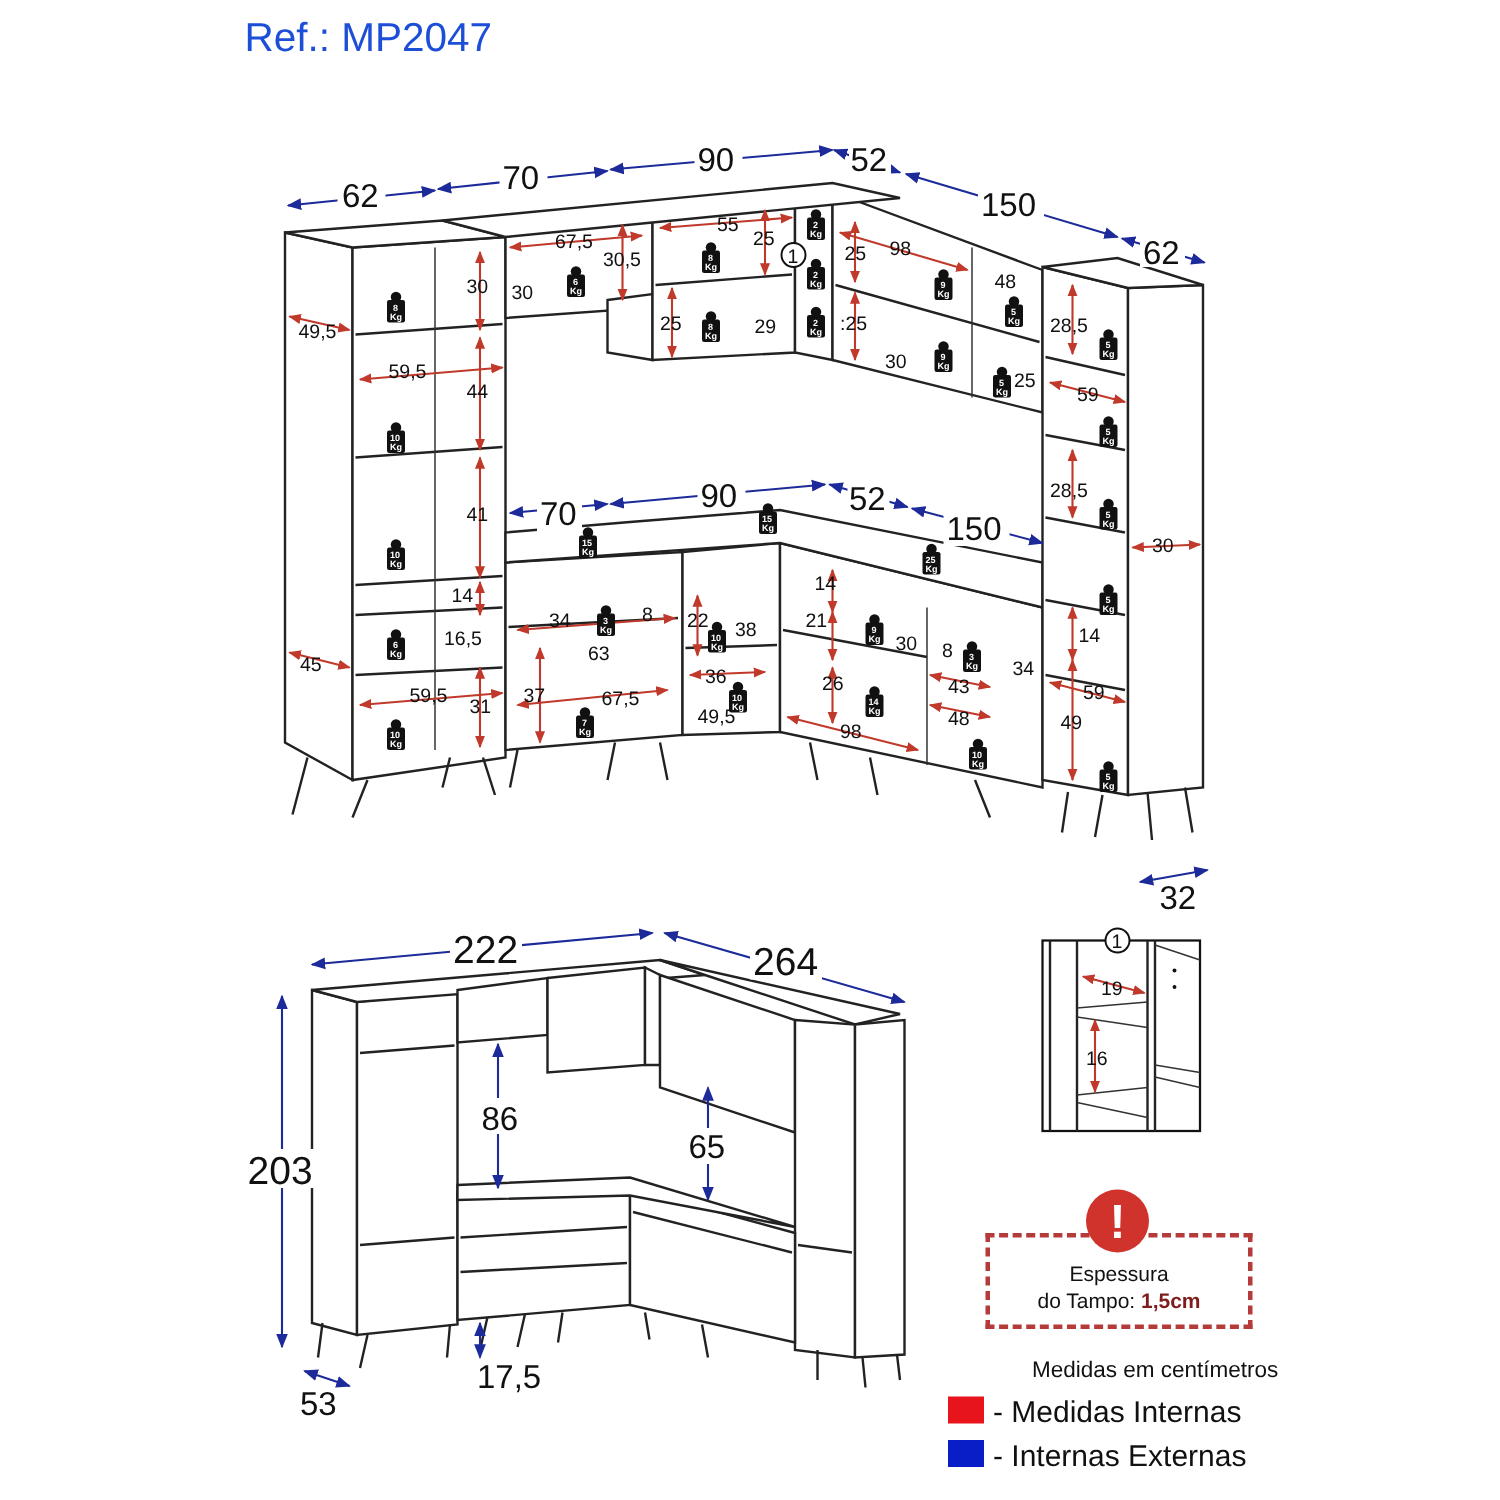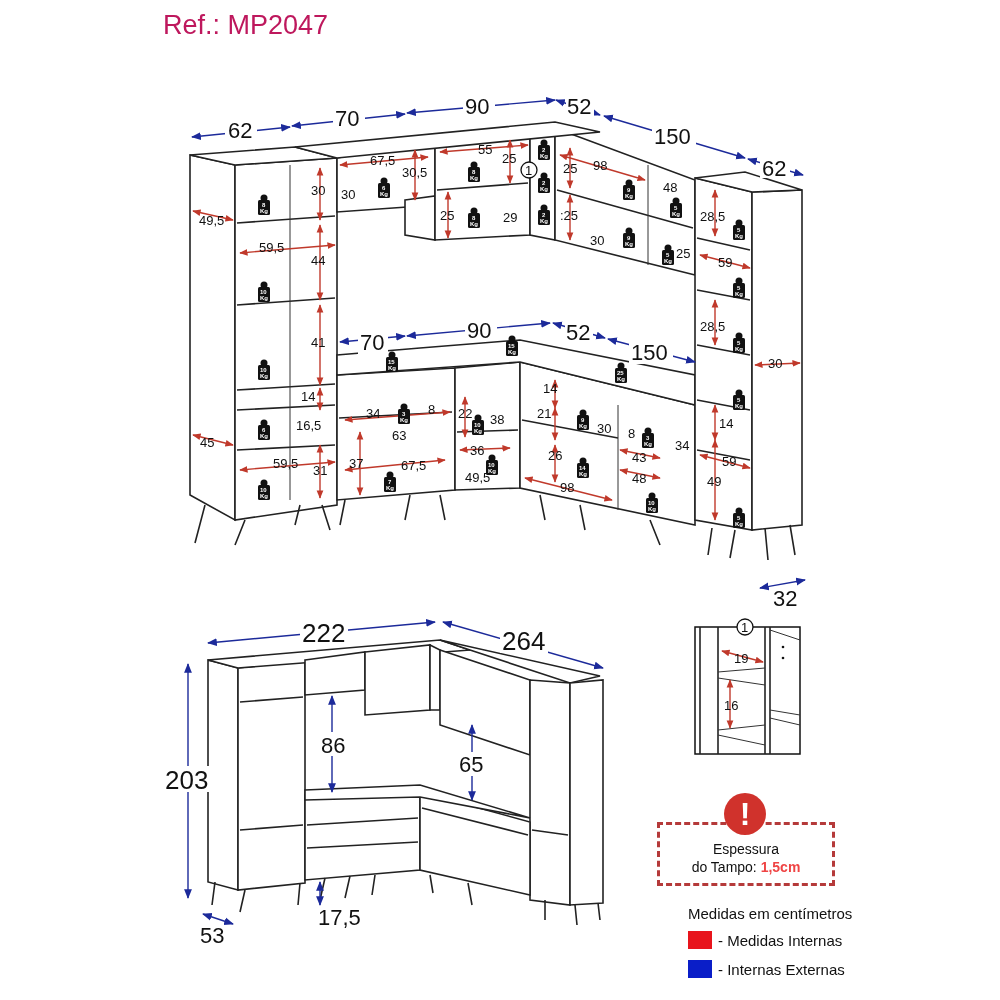--- a/index.html
+++ b/index.html
@@ -1,34 +1,34 @@
 <!DOCTYPE html>
 <html><head>
 <meta charset="utf-8">
 <style>
   html,body{margin:0;padding:0;background:#fff;}
   body{width:1000px;height:1000px;position:relative;overflow:hidden;font-family:"Liberation Sans",sans-serif;color:#111;}
-  .title{position:absolute;left:163px;top:10px;font-size:27px;color:#be185d;}
+  .title{position:absolute;left:163px;top:10px;font-size:27px;color:#1d4ed8;}
   svg{position:absolute;left:0;top:0;}
   .ext{fill:#111;font-family:"Liberation Sans",sans-serif;font-size:22px;}
   .big{font-size:26px;}
   .int{fill:#111;font-family:"Liberation Sans",sans-serif;font-size:13px;}
   .wt{fill:#fff;font-family:"Liberation Sans",sans-serif;font-size:6px;font-weight:bold;}
   .line{stroke:#222;stroke-width:1.6;fill:none;}
   .thin{stroke:#333;stroke-width:1;fill:none;}
   .panel{fill:#fff;stroke:#222;stroke-width:1.6;}
   .blue{stroke:#1c2a9a;stroke-width:1.4;fill:none;}
   .red{stroke:#c0392b;stroke-width:1.4;fill:none;}
   .warn{position:absolute;left:657px;top:822px;width:178px;height:64px;border:3px dashed #b53a3a;box-sizing:border-box;text-align:center;}
   .warn-icon{position:absolute;left:724px;top:793px;width:42px;height:42px;border-radius:50%;background:#d0322c;color:#fff;font-weight:bold;font-size:32px;line-height:42px;text-align:center;}
   .warn-l1{position:absolute;left:0;right:0;top:16px;font-size:14px;}
   .warn-l2{position:absolute;left:0;right:0;top:34px;font-size:14px;}
-  .warn-val{color:#ef4444;font-weight:bold;}
+  .warn-val{color:#7f1d1d;font-weight:bold;}
   .units{position:absolute;left:688px;top:905px;font-size:15px;}
-  .legend-row{position:absolute;left:688px;font-size:15px;display:flex;align-items:flex-end;}
+  .legend-row{position:absolute;left:632px;font-size:20px;display:flex;align-items:flex-start;}
   .sw{width:24px;height:18px;margin-right:6px;}
 </style>
 </head>
 <body>
 
 <div class="title">Ref.: MP2047</div>
 
 <svg width="1000" height="1000" viewBox="0 0 1000 1000">
   <defs>
     <marker id="ab" viewBox="0 0 10 10" refX="9" refY="5" markerWidth="7" markerHeight="7" orient="auto-start-reverse">

